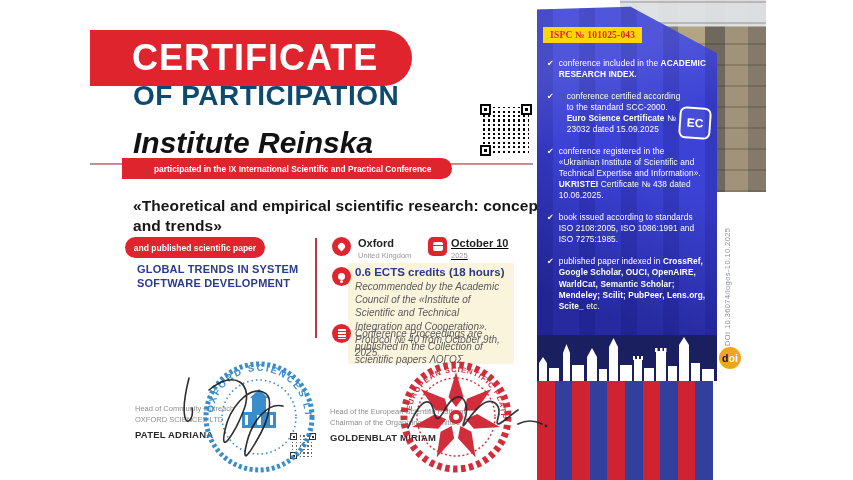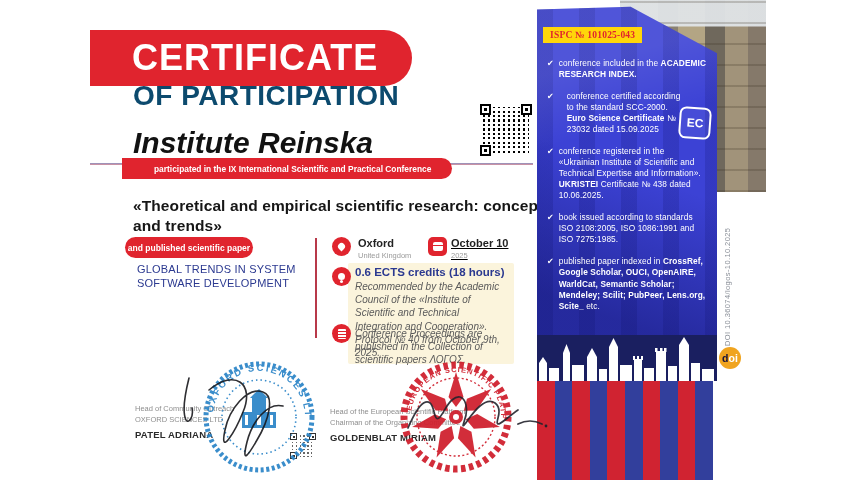--- a/index.html
+++ b/index.html
@@ -8,23 +8,23 @@
   .abs{position:absolute;}
 
   
   .banner{left:90px;top:30px;width:322px;height:56px;background:#e0242e;border-radius:0 28px 28px 0;
           color:#fff;font-weight:900;font-size:36px;letter-spacing:1px;line-height:56px;padding-left:42px;box-sizing:border-box;}
   .subtitle{left:133px;top:80px;font-size:28px;font-weight:900;color:#0c4a6e;letter-spacing:.5px;}
   .recipient{left:133px;top:126px;font-size:30px;font-weight:900;font-style:italic;color:#121212;}
   .name-rule{left:90px;top:163px;width:443px;height:2px;background:linear-gradient(180deg,#2b3990,#c23a4a);opacity:.55;}
   .pill{background:#e0242e;color:#fff;font-weight:600;display:flex;align-items:center;}
   .pill1{left:90px;top:158px;width:330px;height:21px;border-radius:0 11px 11px 0;font-size:8.4px;padding-left:32px;box-sizing:border-box;margin-left:32px;}
-  .pill2{left:125px;top:237px;width:128px;height:21px;border-radius:11px;font-size:8.5px;justify-content:center;}
+  .pill2{left:125px;top:237px;width:140px;height:21px;border-radius:11px;font-size:8.5px;justify-content:center;}
   .conf-title{left:133px;top:196px;width:420px;font-size:15.5px;font-weight:900;color:#161616;line-height:1.3;letter-spacing:.1px;}
-  .paper-title{left:137px;top:262px;width:185px;font-size:11px;font-weight:400;color:#2b3990;line-height:1.3;letter-spacing:.2px;}
+  .paper-title{left:137px;top:262px;width:185px;font-size:11px;font-weight:700;color:#2b3990;line-height:1.3;letter-spacing:.2px;}
   .vdivider{left:315px;top:238px;width:2px;height:100px;background:#b8394a;}
 
   .ico{width:19px;height:19px;background:#e0242e;border-radius:50%;display:flex;align-items:center;justify-content:center;}
   .ico.sq{border-radius:5px;}
   .meta-b{font-size:11px;font-weight:800;color:#222;}
   .meta-s{font-size:7.5px;color:#9a9a9a;margin-top:2px;}
 
   .pin-glyph{width:7px;height:7px;background:#fff;border-radius:50% 50% 50% 0;transform:rotate(-45deg);}
   .cal-glyph{width:10px;height:9px;background:#fff;border-radius:2px;
              background-image:linear-gradient(#fff 0 3px,#e0242e 3px 4px,#fff 4px);}

